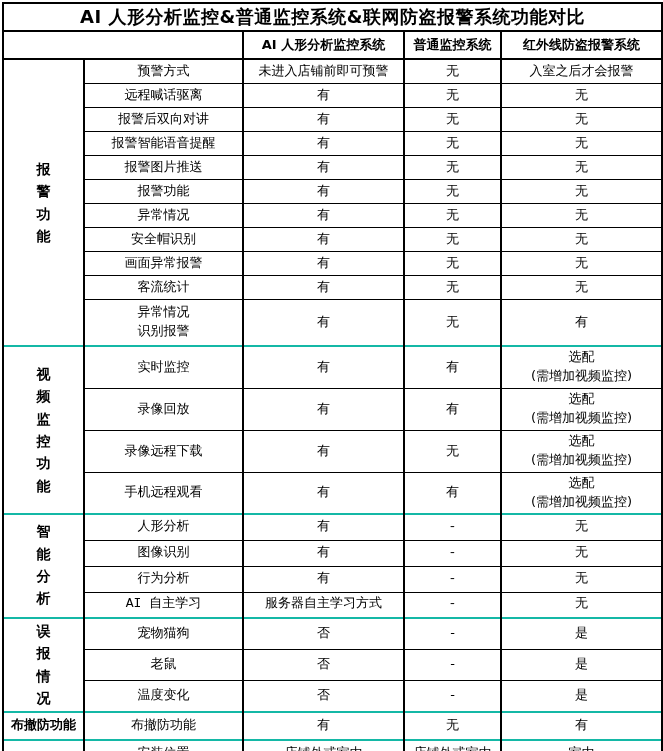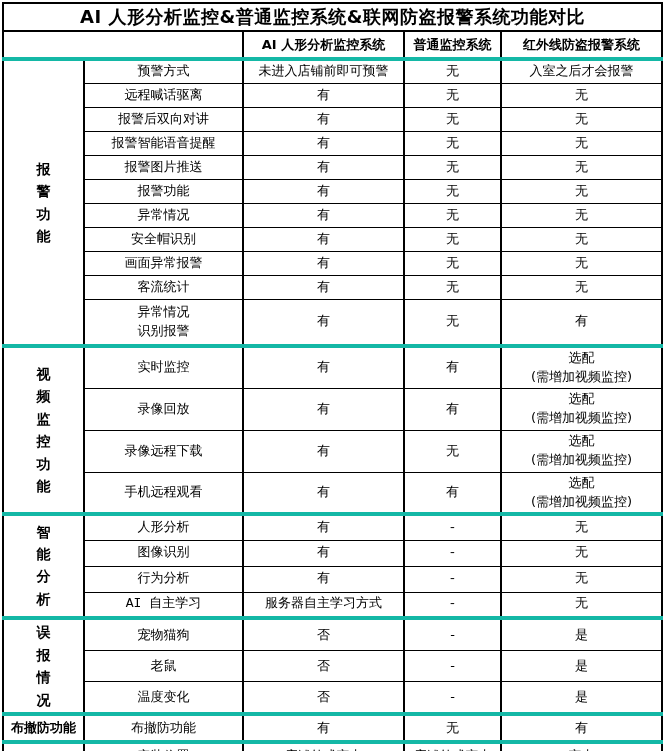--- a/index.html
+++ b/index.html
@@ -18,21 +18,21 @@
     border-bottom: 2px solid #000; letter-spacing: 0.5px; }
   .r-head th { font-size: 13px; font-weight: bold; height: 28px;
     border-bottom: 2px solid #000; }
 
   td { font-size: 13px; line-height: 1.45; }
   td.cat { font-weight: bold; }
   .vtext { display: inline-block; width: 1.1em; word-break: break-all;
     line-height: 1.6; font-size: 14px; font-weight: bold; text-align: center; }
   .htext { font-size: 13px; font-weight: bold; }
 
-  tr.sec-start td { border-top: 4px solid #14b8a6; }
+  tr.sec-start td { border-top: 2px solid #14b8a6; }
 
   tr.sec-alarm td   { height: 24px; }
   tr.sec-alarm.dbl td { height: 47px; }
   tr.sec-video td   { height: 42px; }
   tr.sec-smart td   { height: 26px; font-family: Liberation Mono, monospace; }
   tr.sec-false td   { height: 23px; }
   tr.sec-arm td     { height: 28px; }
   tr.sec-install td { height: 28px; }
 </style>
 </head>

